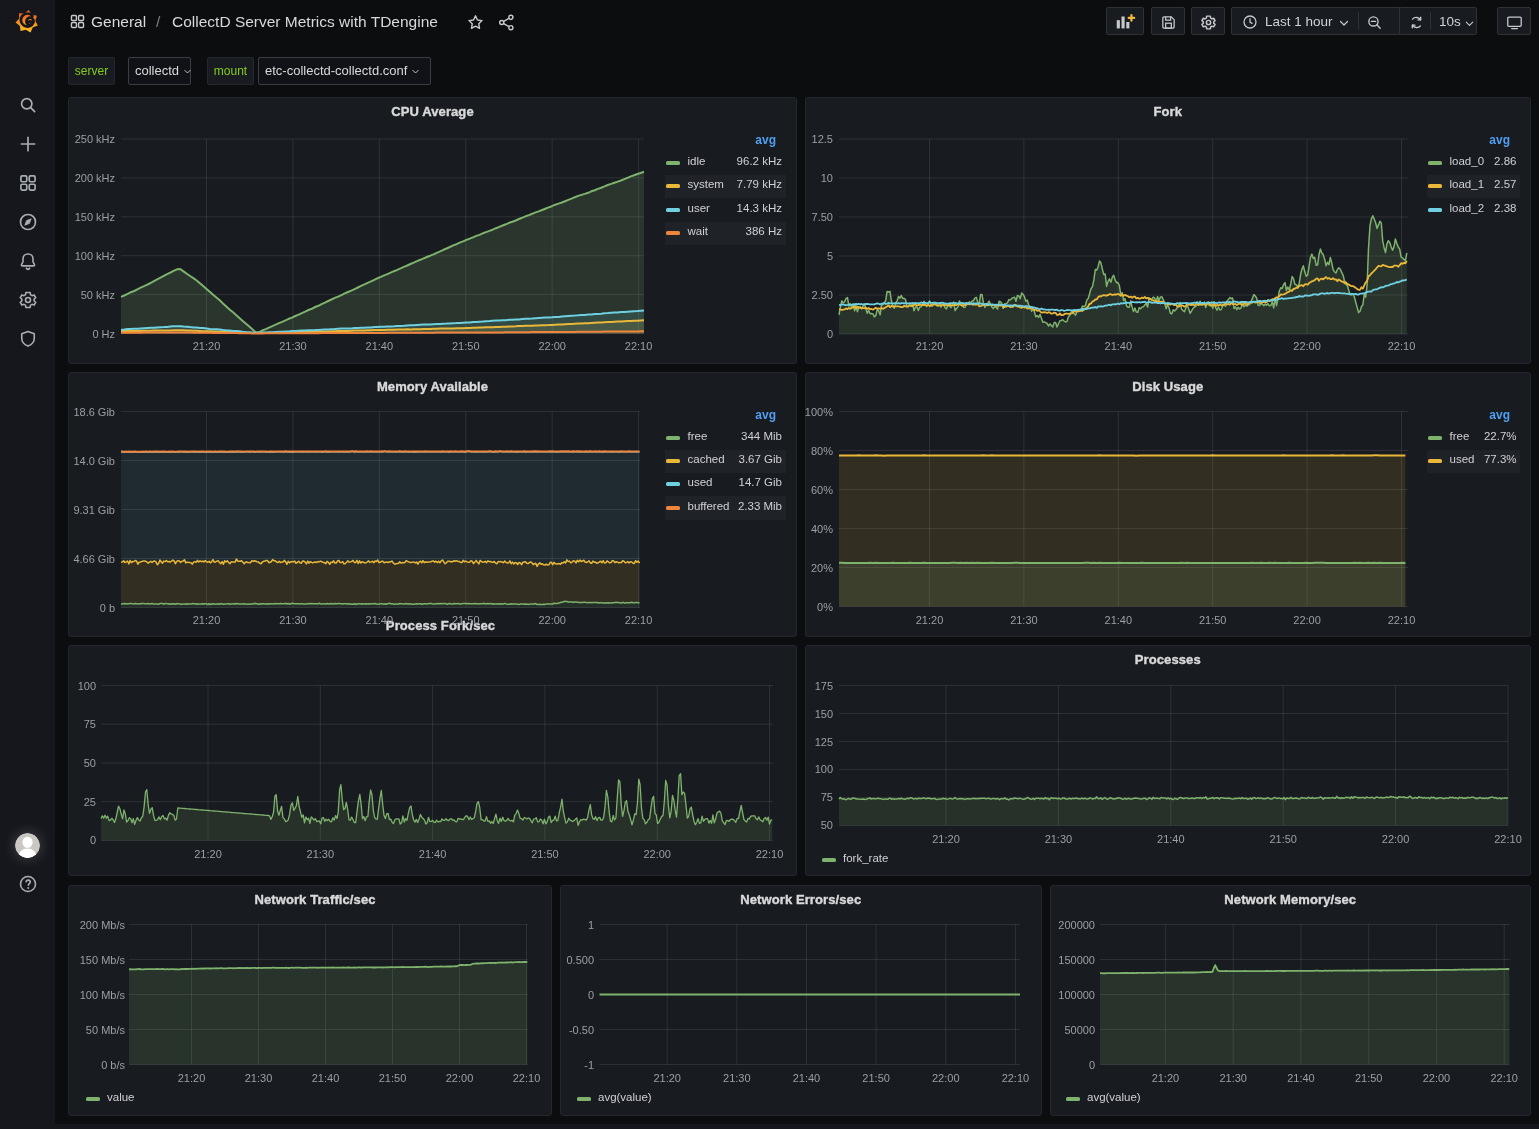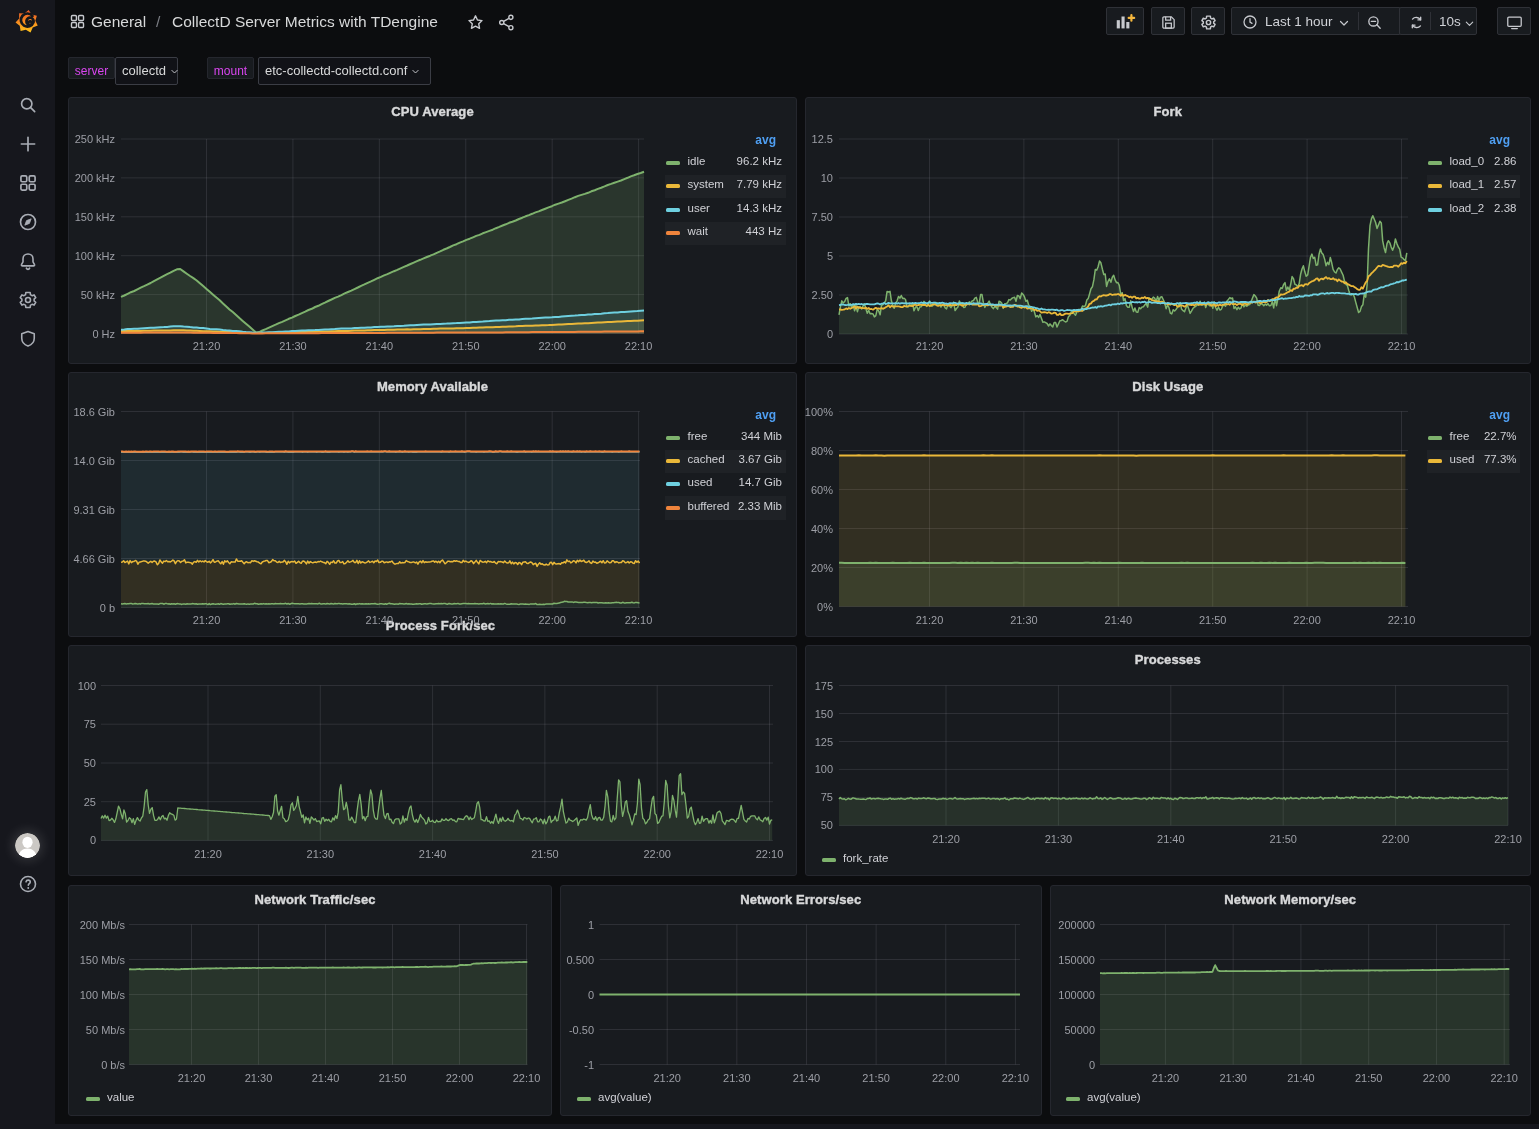--- a/index.html
+++ b/index.html
@@ -8,21 +8,21 @@
 .bstrip{position:absolute;left:0;top:1123.5px;width:1539px;height:5.5px;background:#16171d}
 .panel{position:absolute;background:#181b1f;border:1px solid #25272e;border-radius:3px}
 .ptitle{position:absolute;text-align:center;font-size:13px;font-weight:700;color:#d8d9da;letter-spacing:.1px;-webkit-text-stroke:0.4px #d8d9da}
 .lgav{position:absolute;text-align:right;font-size:12px;font-weight:700;color:#4f9ff2}
 .ldash{position:absolute;width:14px;height:4px;border-radius:1.5px}
 .lstripe{position:absolute;height:23.4px;background:rgba(204,204,220,0.045)}
 .llab{position:absolute;font-size:11.5px;color:#d0d1d6}
 .lval{position:absolute;text-align:right;font-size:11.5px;color:#d0d1d6}
 .crumb{position:absolute;top:12.5px;font-size:15.5px;color:#d8d9da}
 .tbtn{position:absolute;top:7px;height:28px;background:#181b1f;border:1px solid #2f3137;border-radius:2px}
-.vlabel{position:absolute;top:57px;height:22px;background:#181b1f;border:1px solid #25272e;border-radius:2px;color:#d946ef;font-size:12px;font-weight:500;line-height:26px;text-align:center}
+.vlabel{position:absolute;top:57px;height:28px;background:#181b1f;border:1px solid #25272e;border-radius:2px;color:#84cc16;font-size:12px;font-weight:500;line-height:26px;text-align:center}
 .vval{position:absolute;top:57px;height:28px;background:#111217;border:1px solid #3b3d45;border-radius:2px;color:#d8d9da;font-size:13px;line-height:26px;padding-left:6px;white-space:nowrap}
 .chev{display:inline-block;margin-left:4px;width:9px;height:9px;vertical-align:-1px}
 </style></head>
 <body>
 <div class="sidebar"></div>
 <div class="bstrip"></div>
 <div class="panel" style="left:68px;top:97px;width:729px;height:267px"></div>
 <div class="ptitle" style="left:68px;top:103.5px;width:729px">CPU Average</div>
 <div class="panel" style="left:804.5px;top:97px;width:726.5px;height:267px"></div>
 <div class="ptitle" style="left:804.5px;top:103.5px;width:726.5px">Fork</div>
@@ -287,21 +287,21 @@
 <div class="lstripe" style="left:665px;top:175.0px;width:120.5px"></div>
 <div class="ldash" style="left:666px;top:184.4px;background:#eab839"></div>
 <div class="llab" style="left:687.5px;top:178.4px">system</div>
 <div class="lval" style="left:692px;top:178.4px;width:90px">7.79 kHz</div>
 <div class="ldash" style="left:666px;top:207.8px;background:#6ed0e0"></div>
 <div class="llab" style="left:687.5px;top:201.8px">user</div>
 <div class="lval" style="left:692px;top:201.8px;width:90px">14.3 kHz</div>
 <div class="lstripe" style="left:665px;top:221.79999999999998px;width:120.5px"></div>
 <div class="ldash" style="left:666px;top:231.2px;background:#ef843c"></div>
 <div class="llab" style="left:687.5px;top:225.2px">wait</div>
-<div class="lval" style="left:692px;top:225.2px;width:90px">443 Hz</div>
+<div class="lval" style="left:692px;top:225.2px;width:90px">386 Hz</div>
 <div class="lgav" style="left:1470px;top:133px;width:40px">avg</div>
 <div class="ldash" style="left:1428px;top:161.0px;background:#7eb26d"></div>
 <div class="llab" style="left:1449.5px;top:155.0px">load_0</div>
 <div class="lval" style="left:1426.5px;top:155.0px;width:90px">2.86</div>
 <div class="lstripe" style="left:1427px;top:175.0px;width:92.5px"></div>
 <div class="ldash" style="left:1428px;top:184.4px;background:#eab839"></div>
 <div class="llab" style="left:1449.5px;top:178.4px">load_1</div>
 <div class="lval" style="left:1426.5px;top:178.4px;width:90px">2.57</div>
 <div class="ldash" style="left:1428px;top:207.8px;background:#6ed0e0"></div>
 <div class="llab" style="left:1449.5px;top:201.8px">load_2</div>
@@ -456,18 +456,18 @@
 <span style="position:absolute;left:39px;top:6px;font-size:13.5px;color:#d0d2d7">10s</span>
 <svg width="11" height="11" viewBox="0 0 24 24" fill="none" style="position:absolute;left:64px;top:9.5px">
       <path d="M5 9l7 7 7-7" stroke="#c7c9ce" stroke-width="2.4" stroke-linecap="round" stroke-linejoin="round"></path>
     </svg>
   </div>
 <div class="tbtn" style="left:1497px;width:34px"><svg width="17" height="17" viewBox="0 0 24 24" fill="none" style="margin:6px 0 0 8px">
 <rect x="2.5" y="4.5" width="19" height="13" rx="1.5" stroke="#c7c9ce" stroke-width="1.8"></rect>
       <path d="M8 20.5h8" stroke="#c7c9ce" stroke-width="1.8" stroke-linecap="round"></path>
     </svg></div>
 <div class="vlabel" style="left:68px;width:47px">server</div>
-<div class="vval" style="left:115px;width:63px">collectd<svg class="chev" viewBox="0 0 24 24" fill="none">
+<div class="vval" style="left:128px;width:63px">collectd<svg class="chev" viewBox="0 0 24 24" fill="none">
       <path d="M5 9l7 7 7-7" stroke="#c7c9ce" stroke-width="2.6" stroke-linecap="round" stroke-linejoin="round"></path>
     </svg></div>
 <div class="vlabel" style="left:207px;width:47px">mount</div>
 <div class="vval" style="left:258px;width:173px">etc-collectd-collectd.conf<svg class="chev" viewBox="0 0 24 24" fill="none">
       <path d="M5 9l7 7 7-7" stroke="#c7c9ce" stroke-width="2.6" stroke-linecap="round" stroke-linejoin="round"></path>
     </svg></div>
 </body></html>

